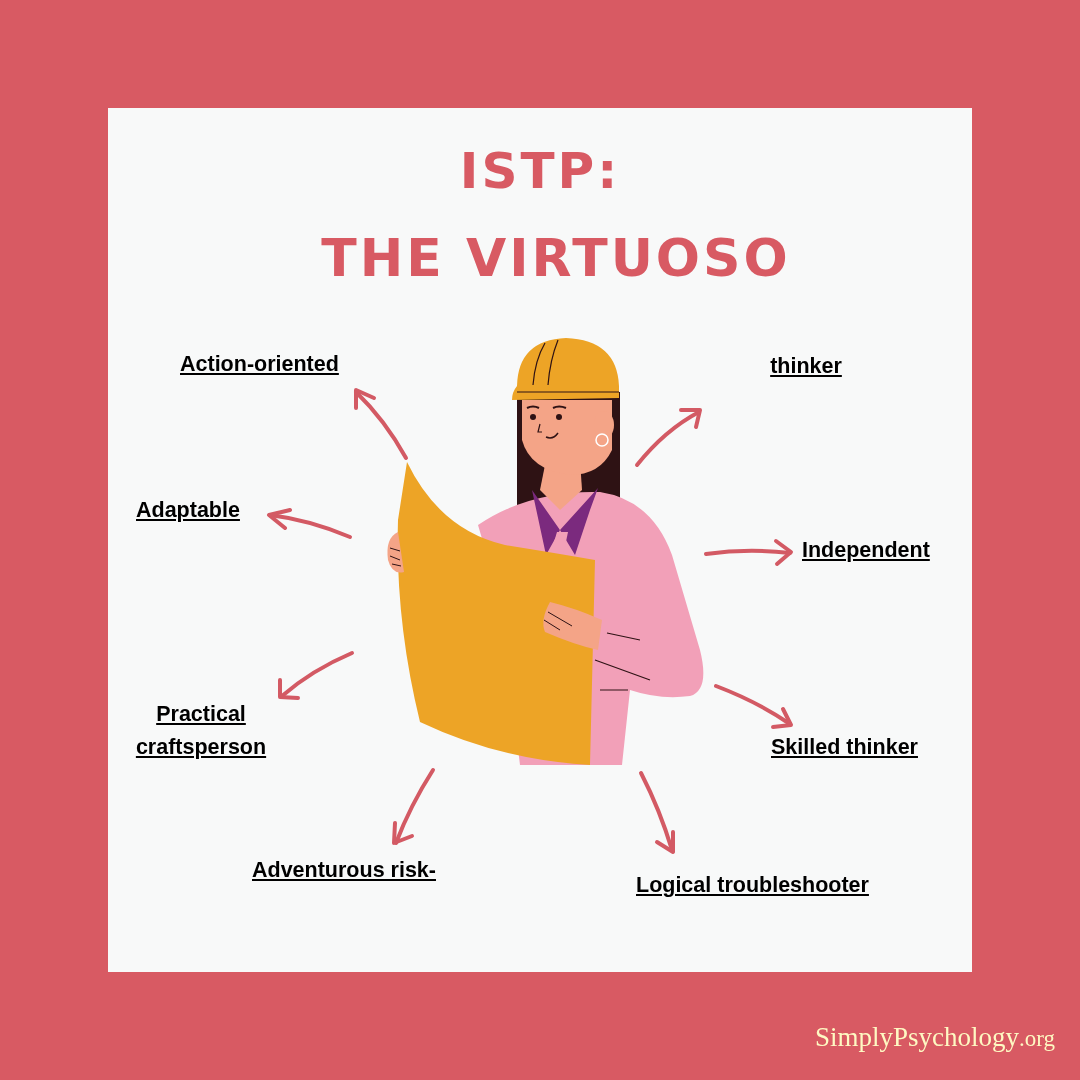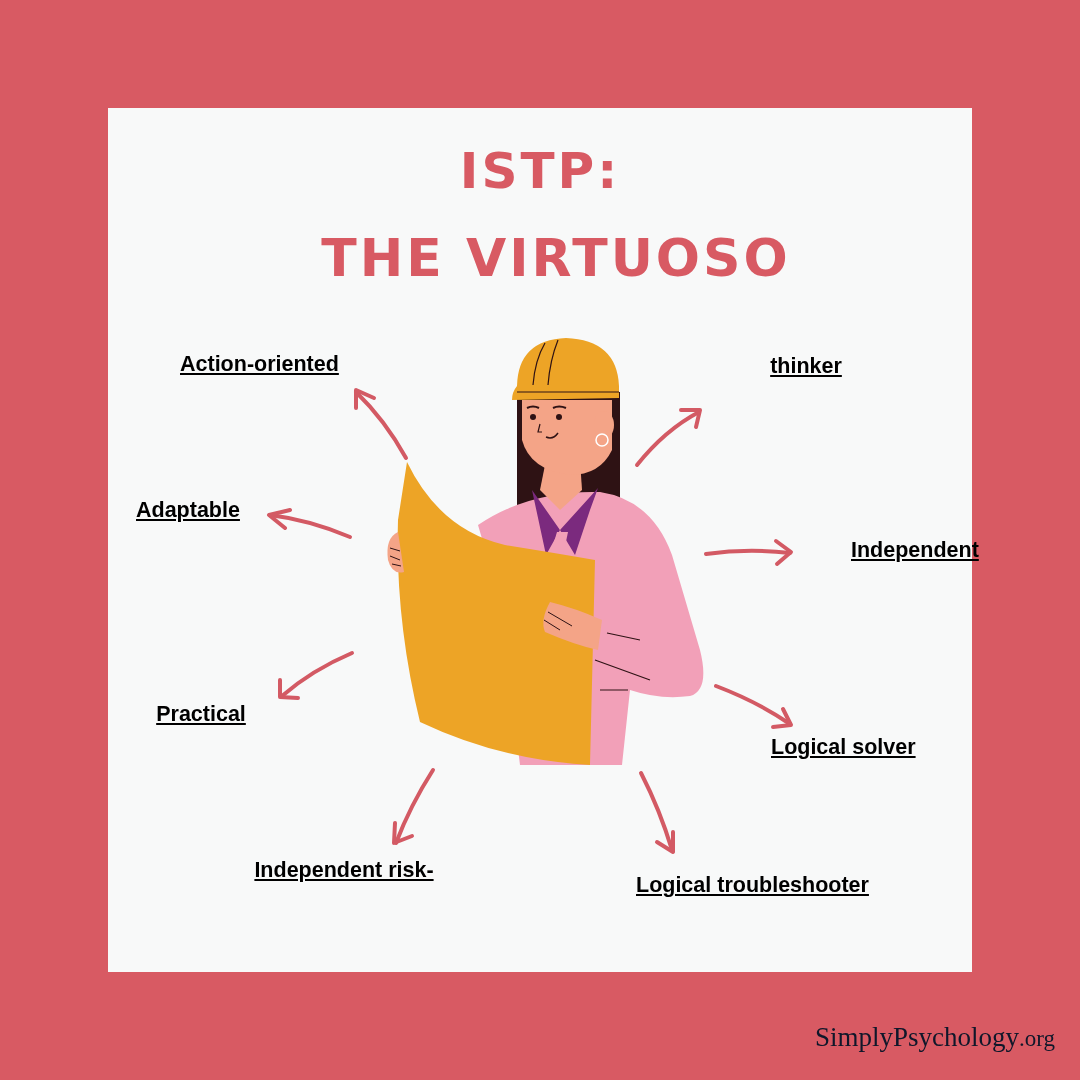--- a/index.html
+++ b/index.html
@@ -20,21 +20,21 @@
   .title.l1 { top: 142px; font-size: 50px; }
   .title.l2 { top: 228px; font-size: 52px; padding-left: 16px; }
   .trait {
     position: absolute; color: #000000; font-weight: bold; font-size: 21.5px;
     line-height: 33px; text-align: center; white-space: nowrap;
     font-family: "Liberation Sans", sans-serif;
     text-decoration: underline;
   }
   svg.art { position: absolute; left: 0; top: 0; }
   .watermark {
-    position: absolute; left: 815px; top: 1022px; font-size: 27px; color: #0f172a;
+    position: absolute; left: 815px; top: 1022px; font-size: 27px; color: #fef9c3;
     font-family: "Liberation Serif", serif;
     text-align: right;
   }
   .watermark .org { font-size: 23px; }
 </style>
 </head>
 <body>
 
 <div class="panel"></div>
 
@@ -116,23 +116,24 @@
     <path d="M550 602 Q575 608 602 620 L598 650 Q575 645 545 632 Q540 620 550 602 Z" fill="#f4a487"></path>
     <path d="M548 612 L572 626 M544 620 L560 630" stroke="#2e1214" stroke-width="1" fill="none"></path>
   </g>
 </svg>
 
 <div class="trait" style="left:180px; top:348px;">Action-oriented</div>
 <div class="trait" style="left:690px; top:350px; width:232px;">
   <div>thinker</div>
 </div>
 <div class="trait" style="left:136px; top:494px;">Adaptable</div>
-<div class="trait" style="left:851px; top:534px;">Independent</div>
+<div class="trait" style="left:802px; top:534px;">Independent</div>
 <div class="trait" style="left:125px; top:698px; width:152px;">
   <div>Practical</div>
+  <div>craftsperson</div>
 </div>
-<div class="trait" style="left:771px; top:731px;">Logical solver</div>
+<div class="trait" style="left:771px; top:731px;">Skilled thinker</div>
 <div class="trait" style="left:236px; top:854px; width:216px;">
-  <div>Independent risk-</div>
+  <div>Adventurous risk-</div>
 </div>
 <div class="trait" style="left:636px; top:869px;">Logical troubleshooter</div>
 
 <div class="watermark"><span>SimplyPsychology</span><span class="org">.org</span></div>
 
 </body></html>

